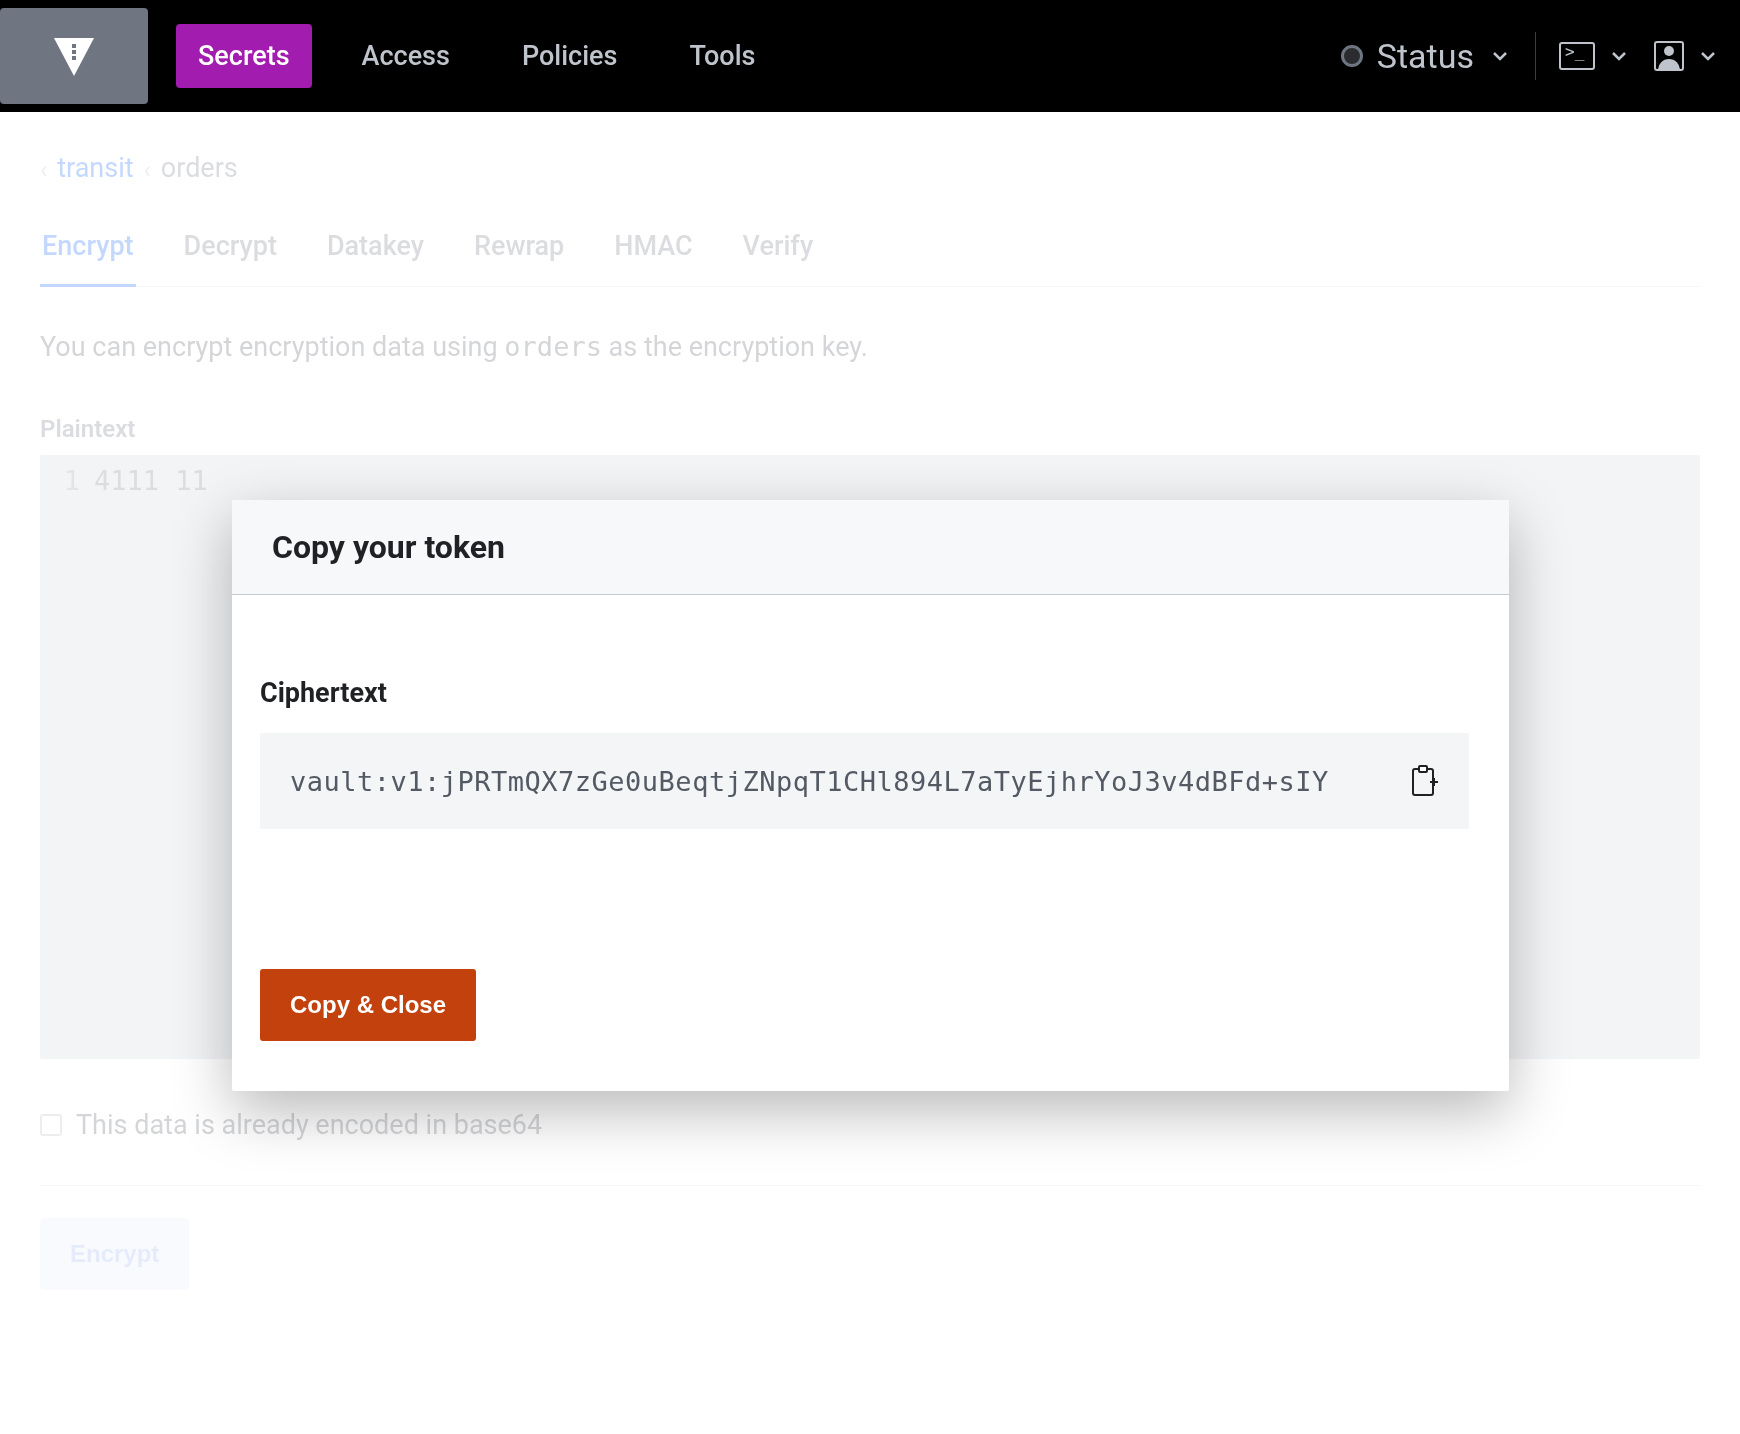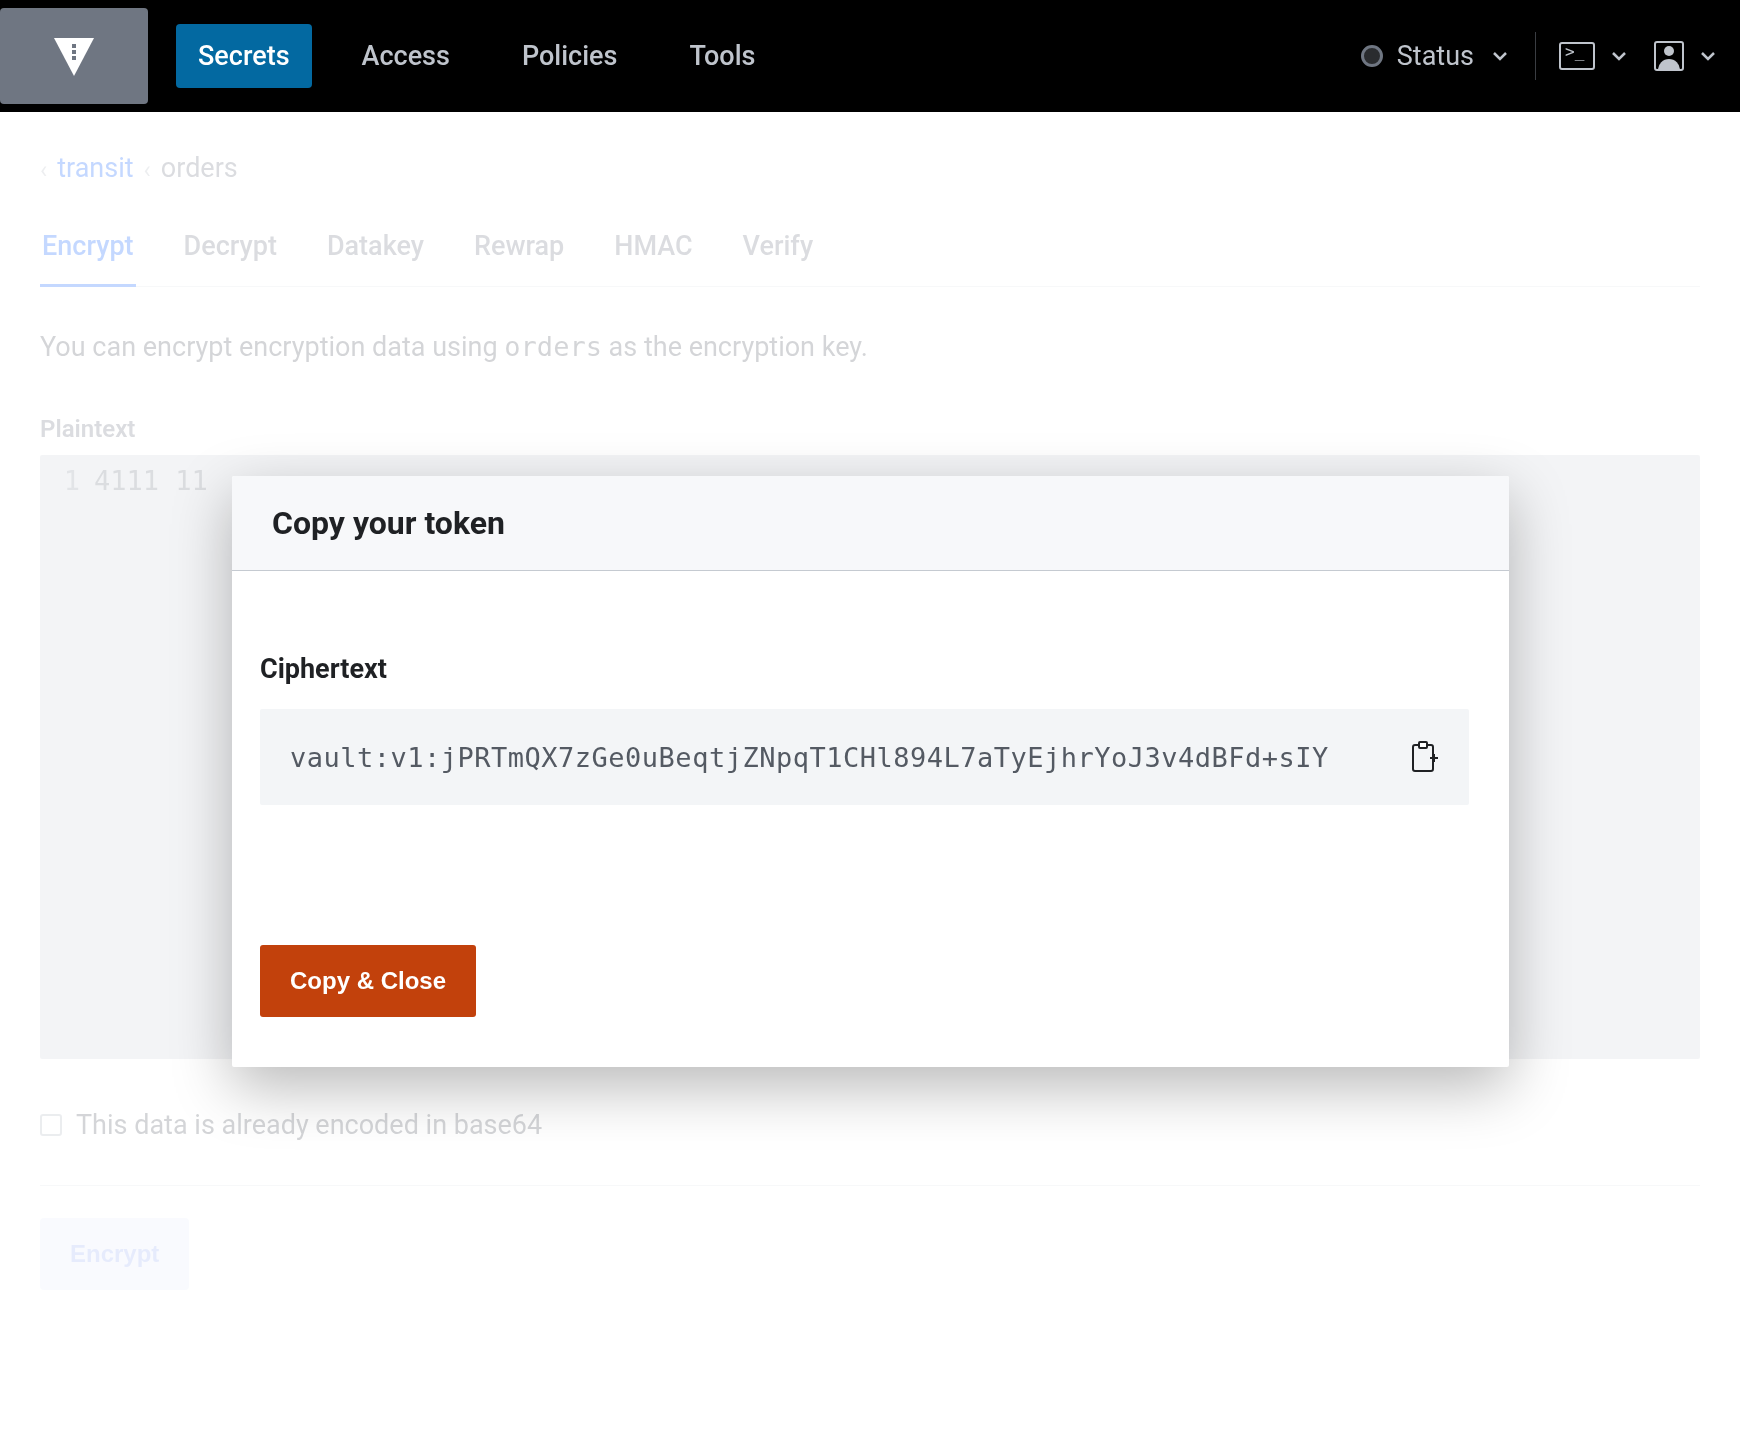--- a/index.html
+++ b/index.html
@@ -31,29 +31,29 @@
     .logo-box svg { width: 48px; height: 48px; }
     .nav-item {
       color: #bfc4cc;
       font-size: 27px;
       font-weight: 500;
       padding: 16px 22px;
       border-radius: 4px;
       cursor: pointer;
     }
     .nav-item.active {
-      background: #0369a1;
+      background: #a21caf;
       color: #fff;
       text-align: center;
     }
     .nav-right {
       margin-left: auto;
       display:flex; align-items:center; gap: 23px;
       color: #bfc4cc;
-      font-size: 27px;
+      font-size: 34px;
       justify-content: space-between;
     }
     .status-group { display:flex; align-items:center; gap:14px; cursor:pointer; }
     .status-dot {
       width: 22px; height:22px; border-radius:50%;
       border: 3px solid #6f7682; background:#2a2c2f;
     }
     .chev { width:24px; height:24px; }
     .vdiv { width:1px; height:48px; background:#3a3d42; }
     .icon-btn { display:flex; align-items:center; gap:12px; cursor:pointer; }
@@ -133,21 +133,21 @@
       margin-top:32px;
       background:#e7ecfc; color:#9db1f1;
       border:none; border-radius:4px;
       font-size:24px; font-weight:600;
       padding:22px 30px; cursor:not-allowed;
     }
 
     
     .modal {
       position:absolute;
-      top:476px; left:232px;
+      top:500px; left:232px;
       width:1277px;
       background:#fff;
       border-radius:2px;
       box-shadow: 0 20px 60px rgba(0,0,0,0.28);
       z-index:20;
       overflow:hidden;
     }
     .modal-header {
       background:#f7f8fa;
       border-bottom:1px solid #c5cad1;

